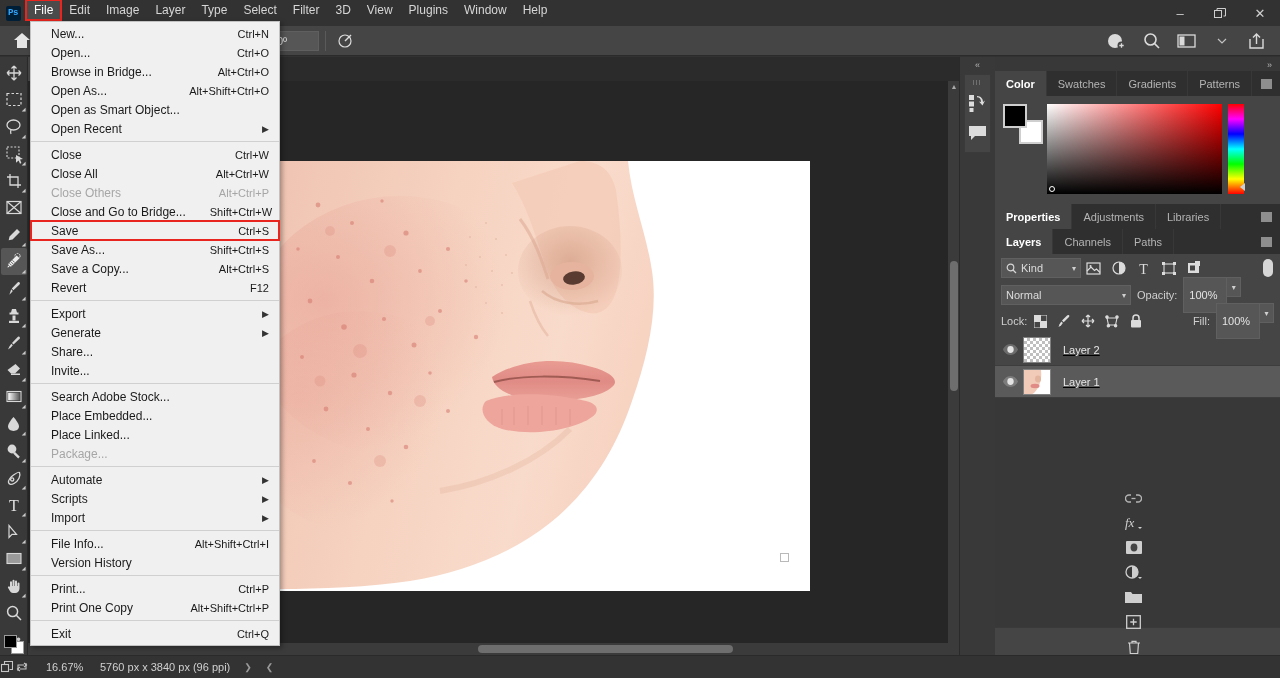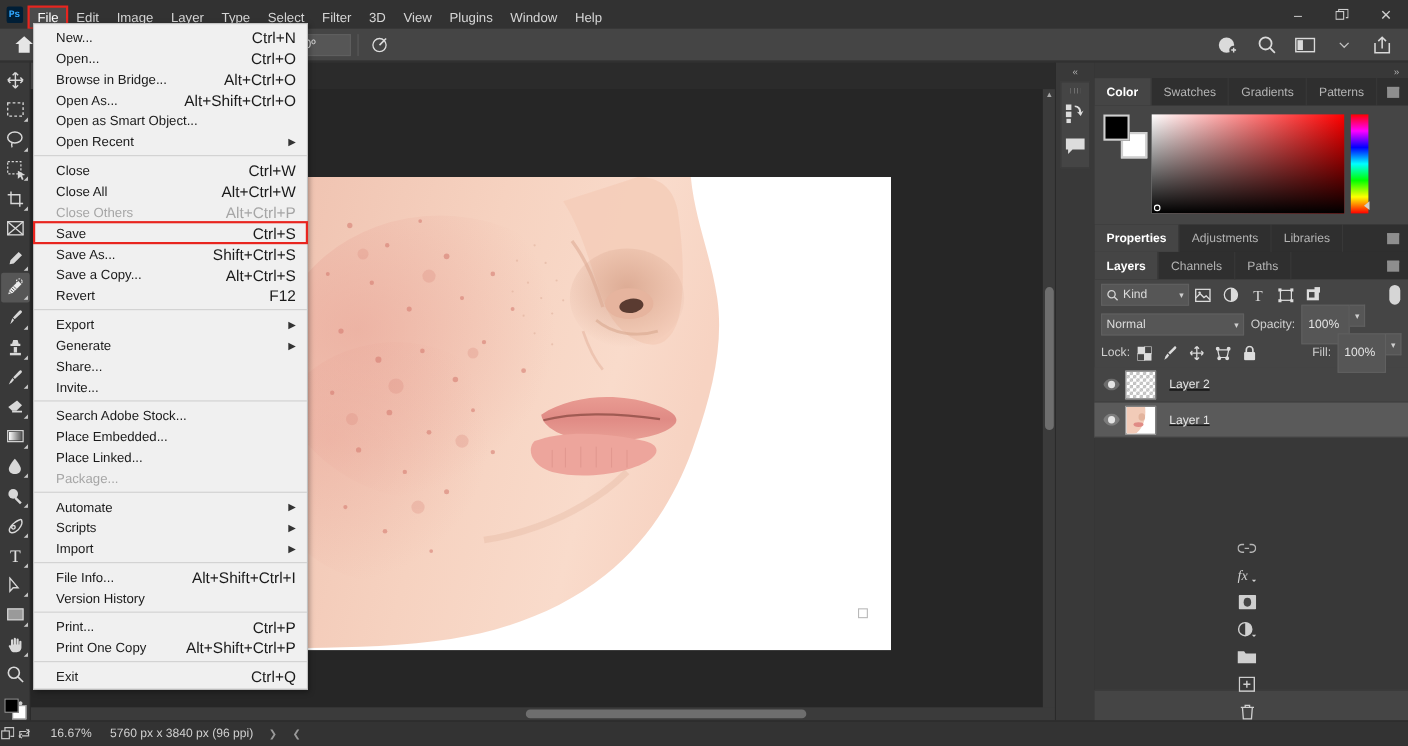--- a/index.html
+++ b/index.html
@@ -18,21 +18,21 @@
     background: #323232; display: flex; align-items: center;
   }
   .ps-logo {
     width: 26px; height: 26px; display: flex; align-items: center; justify-content: center; font-family: Liberation Mono, monospace;
   }
   .ps-logo span {
     display: block; width: 15px; height: 15px; border-radius: 2px;
     background: #001e36; color: #31a8ff; font-size: 9px; font-weight: bold;
     text-align: center; line-height: 15px; letter-spacing: -.3px;
   }
-  .menubar { display: flex; align-items: flex-end; height: 26px; }
+  .menubar { display: flex; align-items: flex-start; height: 26px; }
   .menubar .mi {
     font-size: 12px; color: #d6d6d6; padding: 3px 8px; line-height: 14px;
     white-space: nowrap; cursor: default; position: relative;
   }
   .menubar .mi.active { background: #4b4b4b; color: #ffffff; }
   .menubar .mi.boxed {
     outline: 2px solid #e8251f; outline-offset: -1px;
   }
   .wincontrols {
     margin-left: auto; display: flex; height: 26px; align-items: stretch;
@@ -242,21 +242,21 @@
   .filemenu {
     position: absolute; left: 30px; top: 21px; width: 250px;
     background: #f0f0f0; border: 1px solid #c2c2c2;
     box-shadow: 2px 2px 5px rgba(0,0,0,.35); z-index: 50; padding: 2px 0;
   }
   .fmrow {
     display: flex; align-items: center; height: 19px; padding: 0 10px 0 20px;
     font-size: 12px; color: #1a1a1a; position: relative; white-space: nowrap;
   }
   .fmrow.disabled { color: #a6a6a6; }
-  .fmrow .acc { margin-left: auto; font-size: 14px; color: #1a1a1a; padding-left: 24px; }
+  .fmrow .acc { margin-left: auto; font-size: 11px; color: #1a1a1a; padding-left: 24px; }
   .fmrow.disabled .acc { color: #a6a6a6; }
   .fmrow .sub { margin-left: auto; font-size: 9px; color: #333; }
   .fmrow.hl { outline: 2px solid #e8251f; outline-offset: -1px; }
   .fmsep { height: 1px; background: #d0d0d0; margin: 3px 0; }
 </style>
 </head>
 <body>
 
 <div class="app">
 
@@ -954,20 +954,24 @@
         <span class="acc">Ctrl+W</span>
       </div>
       <div class="fmrow">
         <span>Close All</span>
         <span class="acc">Alt+Ctrl+W</span>
       </div>
       <div class="fmrow disabled">
         <span>Close Others</span>
         <span class="acc">Alt+Ctrl+P</span>
       </div>
+      <div class="fmrow">
+        <span>Close and Go to Bridge...</span>
+        <span class="acc">Shift+Ctrl+W</span>
+      </div>
       <div class="fmrow hl">
         <span>Save</span>
         <span class="acc">Ctrl+S</span>
       </div>
       <div class="fmrow">
         <span>Save As...</span>
         <span class="acc">Shift+Ctrl+S</span>
       </div>
       <div class="fmrow">
         <span>Save a Copy...</span>

